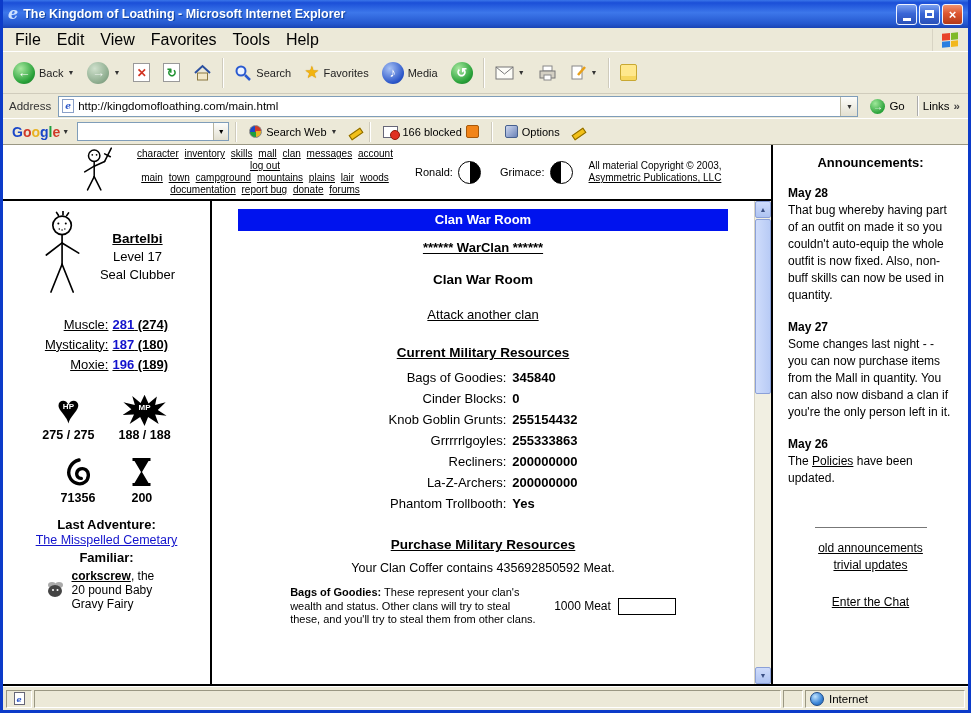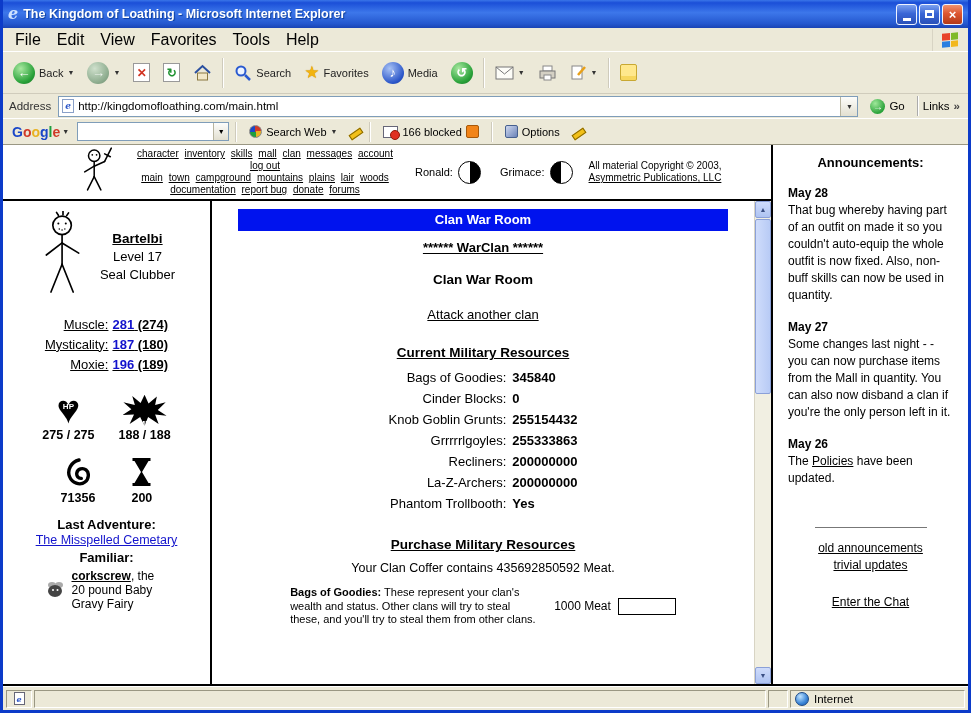--- a/index.html
+++ b/index.html
@@ -104,21 +104,21 @@
   .stat-num { color:#1212cc; font-weight:bold; }
   .vitals { margin-top:20px; display:flex; justify-content:center; gap:24px; align-items:flex-end; }
   .vital { display:flex; flex-direction:column; align-items:center; }
   .vital .val { font-weight:bold; font-size:12.5px; margin-top:2px; }
   .heart { position:relative; width:42px; height:32px; }
   .heart .h { font-size:40px; line-height:30px; color:#000; }
   .icon-label { position:absolute; left:0; right:0; top:8px; color:#fff; font-size:8px; font-weight:bold; text-align:center; }
   .burst { position:relative; width:44px; height:32px; }
   .burst .b { position:absolute; inset:0; background:#000;
     clip-path:polygon(50% 2%,59% 30%,78% 8%,74% 34%,98% 26%,80% 50%,100% 68%,74% 64%,82% 94%,58% 72%,50% 100%,40% 72%,16% 94%,26% 64%,0% 66%,20% 48%,2% 26%,28% 34%,22% 6%,41% 28%); }
-  .burst .icon-label { top:25px; }
+  .burst .icon-label { top:9px; }
   .counters { margin-top:16px; display:flex; justify-content:center; gap:36px; align-items:flex-end; }
   .counter { display:flex; flex-direction:column; align-items:center; }
   .counter .val { font-weight:bold; font-size:12.5px; margin-top:2px; }
   .lastadv { margin-top:12px; }
   .lastadv .lbl { font-weight:bold; font-size:13px; }
   .lastadv a { color:#1515cc; text-decoration:underline; font-size:12.5px; cursor:pointer; }
   .fam-lbl { font-weight:bold; margin-top:3px; }
   .familiar-row { margin-top:4px; display:flex; justify-content:center; align-items:center; gap:6px; text-align:left; }
   .familiar-text { width:98px; font-size:12px; line-height:14px; }
   .familiar-text a { color:#000; font-weight:bold; text-decoration:underline; cursor:pointer; }
@@ -159,21 +159,21 @@
   .ann-links { text-align:center; line-height:17px; }
   .ann-links a { display:block; color:#000; text-decoration:underline; cursor:pointer; }
   .ann-links a.chat { margin-top:20px; }
 
   
   .statusbar { height:24px; flex:0 0 24px; display:flex; align-items:center; gap:2px; padding:2px 3px; background:#ECE9D8; border-top:1px solid #fff; }
   .sb-cell { height:18px; border:1px solid; border-color:#9a9783 #fff #fff #9a9783; display:flex; align-items:center; padding:0 4px; gap:5px; font-size:11.5px; }
   .sb-icon-cell { width:26px; justify-content:center; }
   .sb-main { flex:1; }
   .sb-prog { width:20px; }
-  .sb-zone { width:175px; }
+  .sb-zone { width:160px; }
   .sb-page { width:11px; height:13px; background:#fff; border:1px solid #667; font-size:8px; color:#2a55c8; display:flex; align-items:center; justify-content:center; font-family:"DejaVu Serif",serif; font-style:italic; font-weight:bold; }
   .globe { width:14px; height:14px; border-radius:50%; background:radial-gradient(circle at 35% 30%, #bfe3ff, #3c86d8 60%, #1d5aa8); border:1px solid #1d4a88; }
 </style>
 </head>
 <body>
 
 <div class="win">
 
   <div class="titlebar">
     <span class="ie-icon">e</span>

